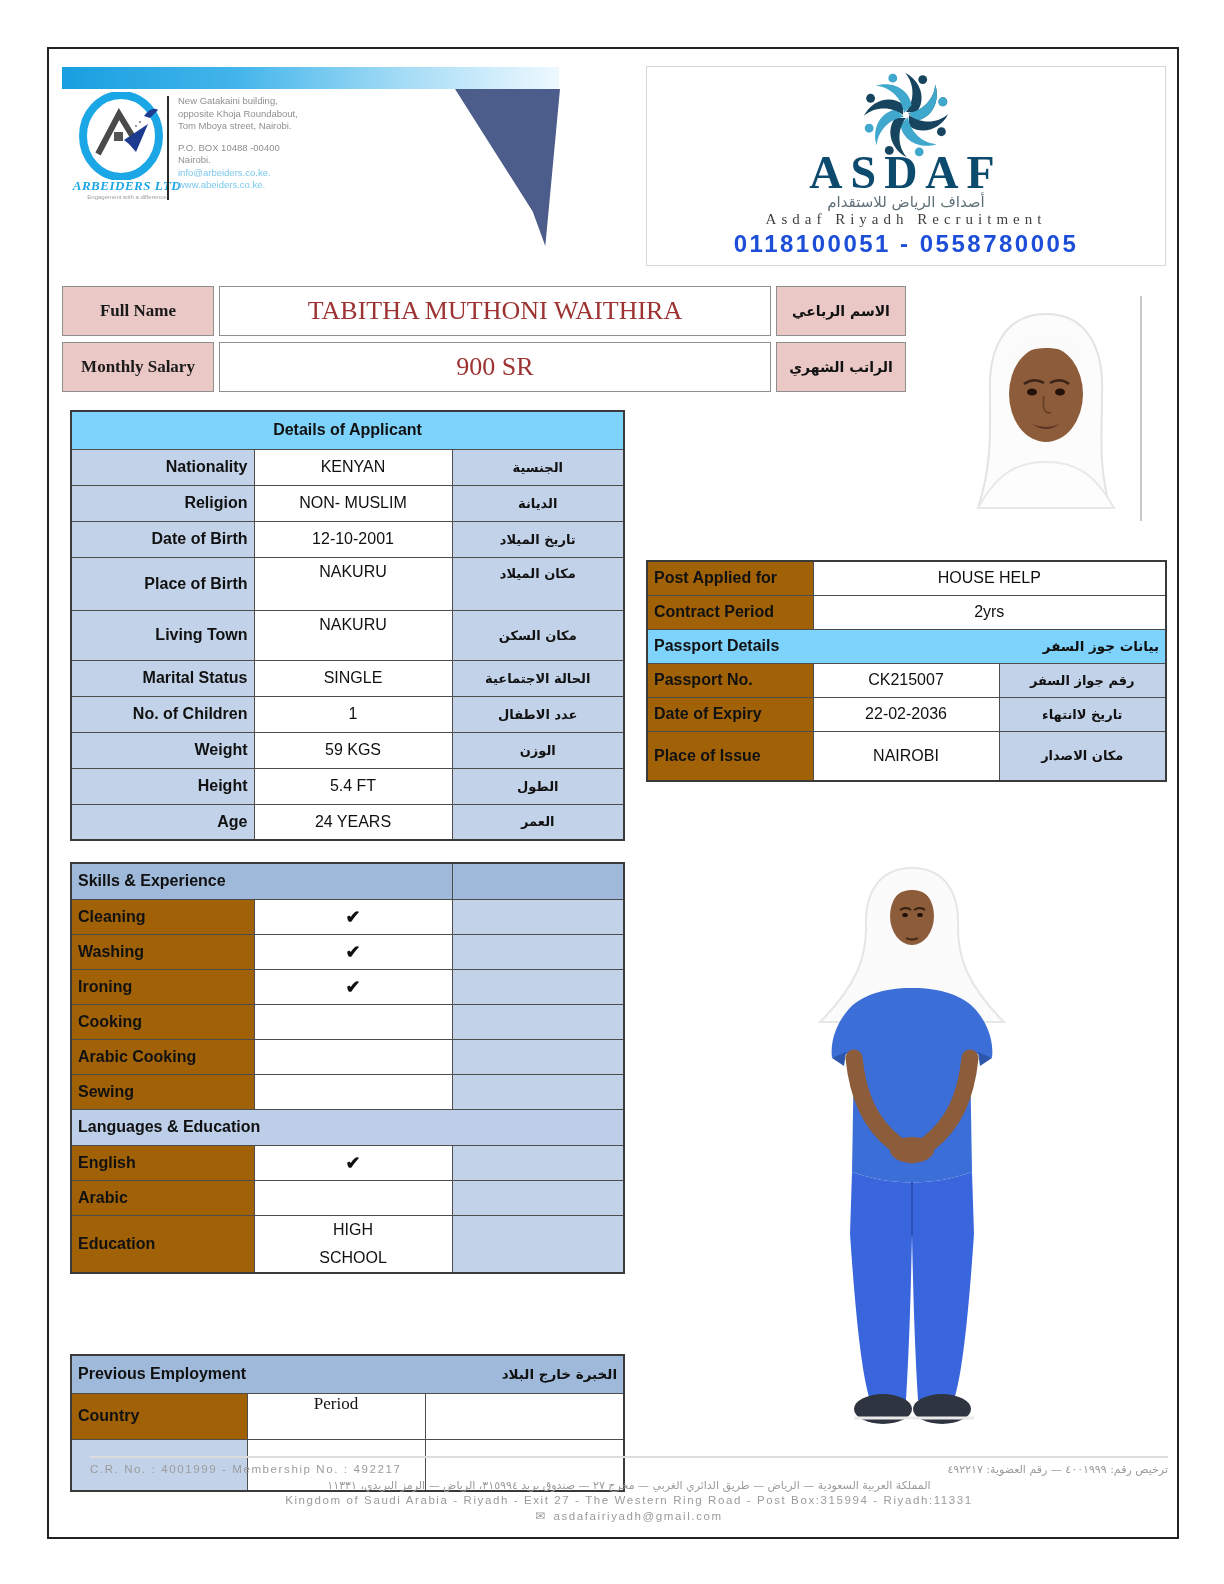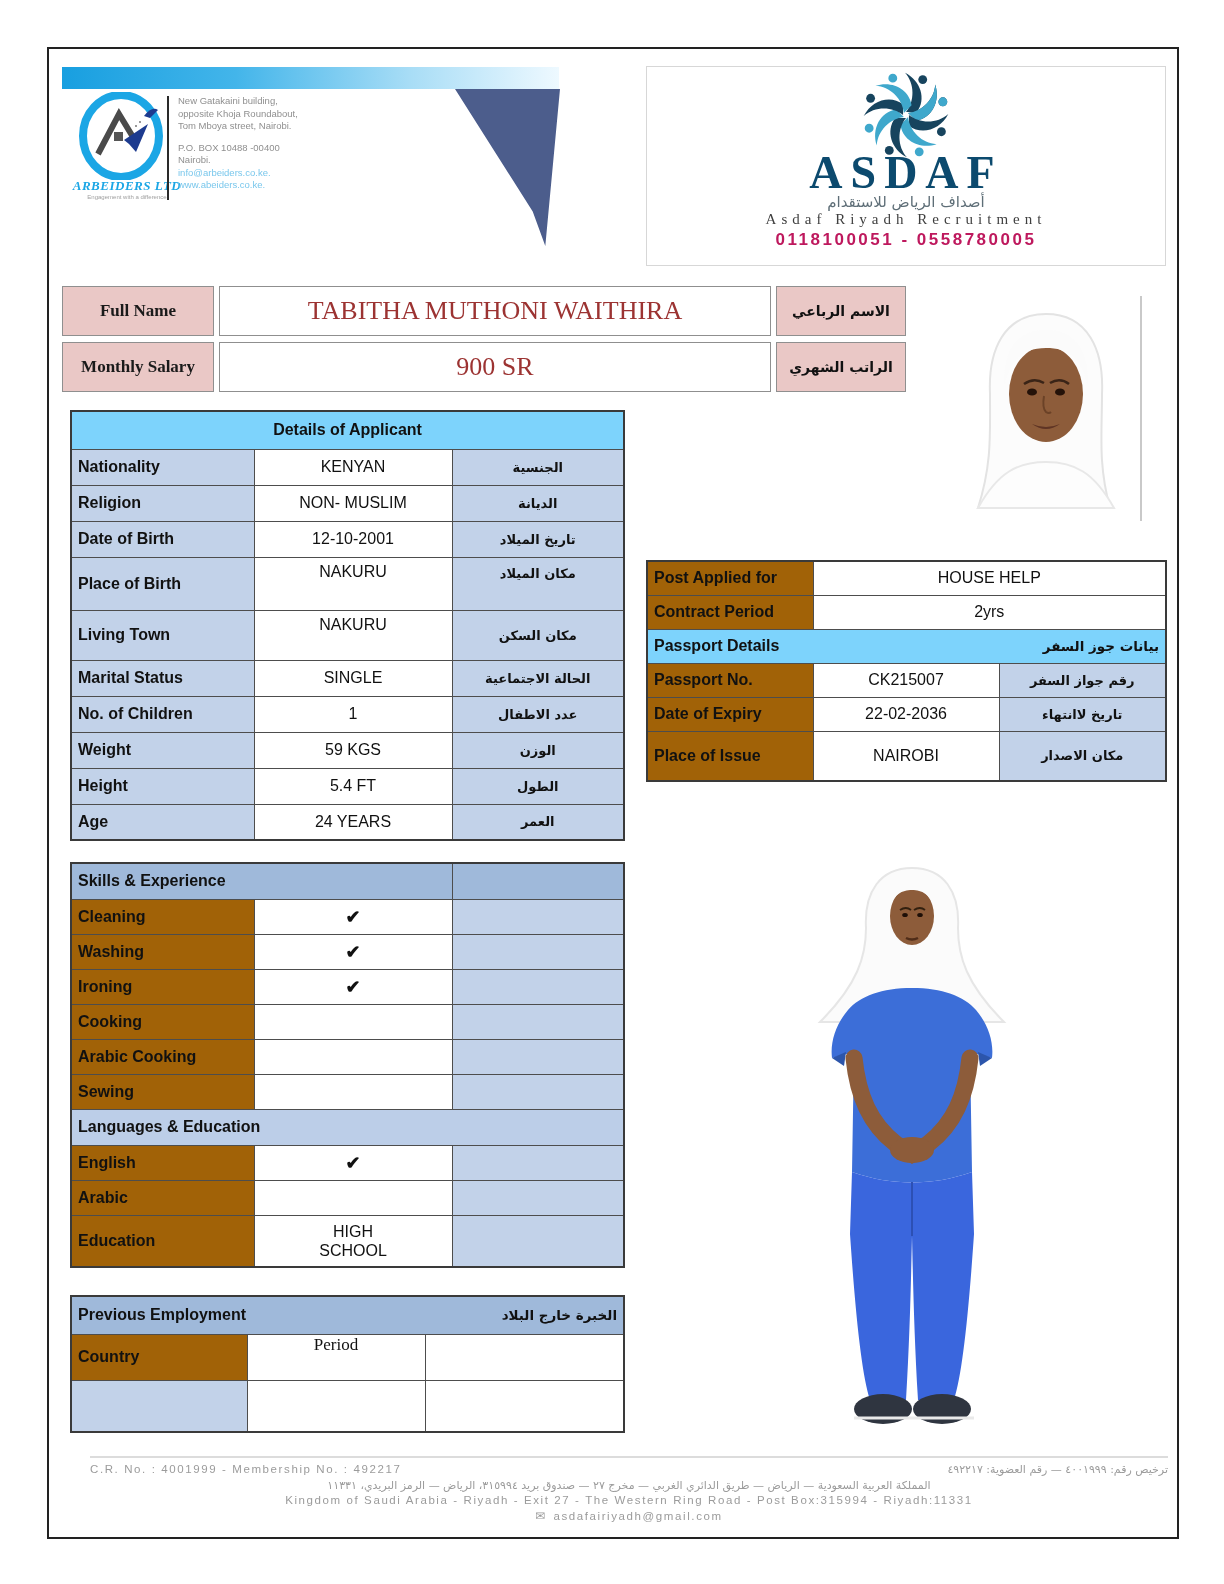--- a/index.html
+++ b/index.html
@@ -22,21 +22,21 @@
   .addr{position:absolute;left:178px;top:95px;width:160px;font-size:9.5px;line-height:12.5px;
         color:#8f8f8f;}
   .addr .gap{height:9px;}
   .addr .lnk{color:#79c7ec;}
   .asdaf-box{position:absolute;left:646px;top:66px;width:518px;height:198px;border:1px solid #d7d7d7;
         display:flex;flex-direction:column;align-items:center;justify-content:flex-start;}
   .asdaf-word{font-family:"Liberation Serif",serif;font-weight:bold;font-size:46px;line-height:40px;
         color:#0c4a6e;letter-spacing:8px;margin-top:-10px;}
   .asdaf-ar{font-family:"DejaVu Sans",sans-serif;font-size:15px;color:#5e6e77;direction:rtl;line-height:18px;}
   .asdaf-sub{font-family:"Liberation Serif",serif;font-size:15px;color:#3f3f3f;letter-spacing:5px;line-height:17px;}
-  .asdaf-phone{font-size:17px;font-weight:bold;color:#be185d;letter-spacing:2.5px;margin-top:2px;}
+  .asdaf-phone{font-size:24px;font-weight:bold;color:#1d4ed8;letter-spacing:2.5px;margin-top:2px;}
 
   
   .name-table{position:absolute;left:57px;top:280px;border-collapse:separate;border-spacing:5px 6px;}
   .name-table td{border:1.5px solid #8f8f8f;height:46px;text-align:center;vertical-align:middle;}
   .name-table .lbl{width:148px;background:#eac8c6;font-family:"Liberation Serif",serif;
         font-weight:bold;font-size:17px;color:#1a1a1a;}
   .name-table .val{width:548px;background:#fff;font-family:"Liberation Serif",serif;color:#9c3332;}
   .name-table .val.big{font-size:26px;}
   .name-table .ar{width:126px;background:#eac8c6;font-family:"DejaVu Sans",sans-serif;
         font-weight:bold;font-size:14px;direction:rtl;}
@@ -44,35 +44,35 @@
   
   .headshot{position:absolute;left:952px;top:296px;width:188px;height:225px;background:#fff;
         border-right:2px solid #c9c9c9;}
   .fullbody{position:absolute;left:762px;top:852px;width:300px;height:588px;}
 
   
   table.blue{border-collapse:collapse;table-layout:fixed;}
   table.blue td,table.blue th{border:1px solid #4d4d4d;padding:0 6px;overflow:hidden;}
   table.blue{border:2px solid #3a3a3a;}
   .hdr{background:#7dd3fc;font-weight:bold;font-size:16px;}
-  .lblc{background:#c2d2e9;font-weight:bold;font-size:16px;text-align:left;}
+  .lblc{background:#c2d2e9;font-weight:bold;font-size:16px;text-align:right;}
   .lblc-l{background:#a16207;font-weight:bold;font-size:16px;text-align:left;}
   .valc{background:#fff;font-size:16px;text-align:center;}
   .arc{background:#c2d2e9;font-family:"DejaVu Sans",sans-serif;font-weight:bold;
        font-size:13px;text-align:center;direction:rtl;}
   .emptyc{background:#c2d2e9;}
   .whitec{background:#fff;}
 
   .details-table{position:absolute;left:70px;top:410px;width:553px;}
   .passport-table{position:absolute;left:646px;top:560px;width:519px;}
   .skills-table{position:absolute;left:70px;top:862px;width:553px;}
-  .employ-table{position:absolute;left:70px;top:1295px;width:553px;}
+  .employ-table{position:absolute;left:70px;top:1354px;width:553px;}
 
   .check{font-size:18px;font-weight:bold;}
-  .preline{white-space:pre-line;line-height:19px;}
+  .preline{white-space:pre-line;line-height:28px;}
   .sec-hdr{background:#9fb9da;font-weight:bold;font-size:16px;text-align:left;}
   .sec-hdr2{background:#bccee8;font-weight:bold;font-size:16px;text-align:left;}
   .flexsplit{display:flex;justify-content:space-between;align-items:center;gap:36px;}
   .flexsplit .arh{font-family:"DejaVu Sans",sans-serif;font-size:13.5px;direction:rtl;}
   .period{font-family:"Liberation Serif",serif;font-size:17px;text-align:center;vertical-align:top;padding-top:4px;}
 
   
   .footer-line{position:absolute;left:90px;top:1456px;width:1078px;border-top:2px solid #dcdcdc;}
   .footer{position:absolute;left:90px;top:1462px;width:1078px;color:#9b9b9b;
         font-size:11.5px;letter-spacing:1.6px;line-height:15.5px;}

